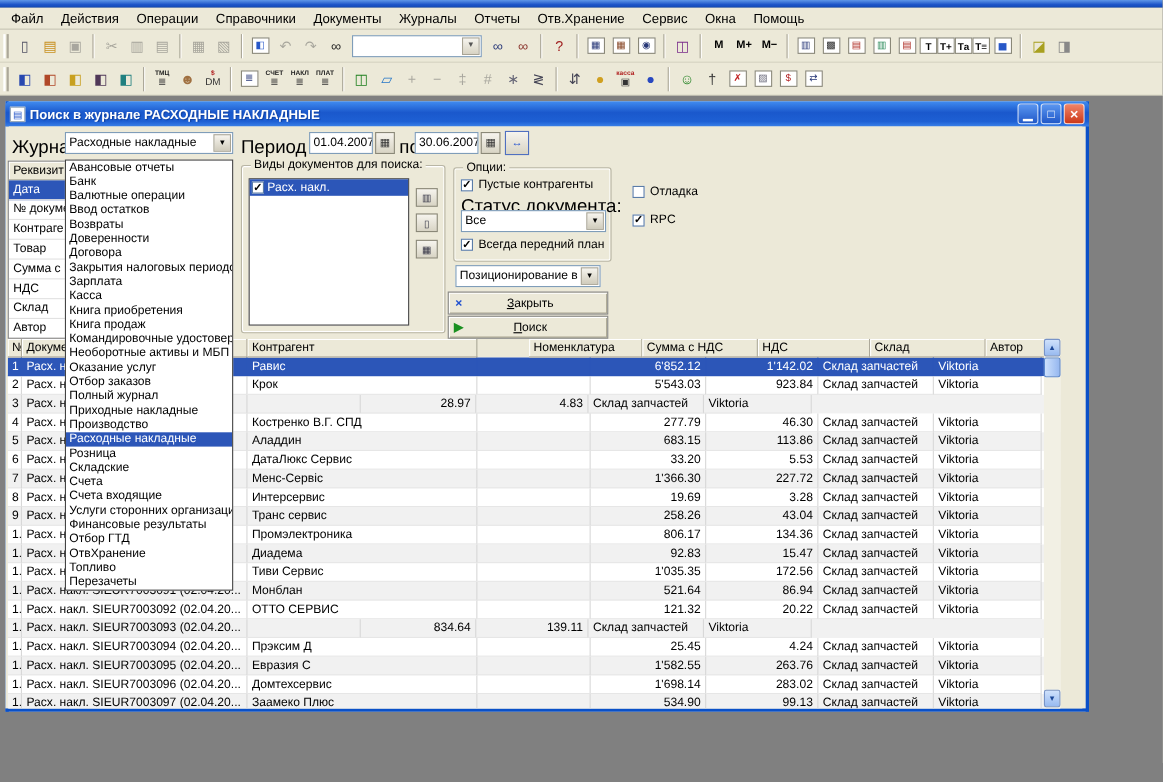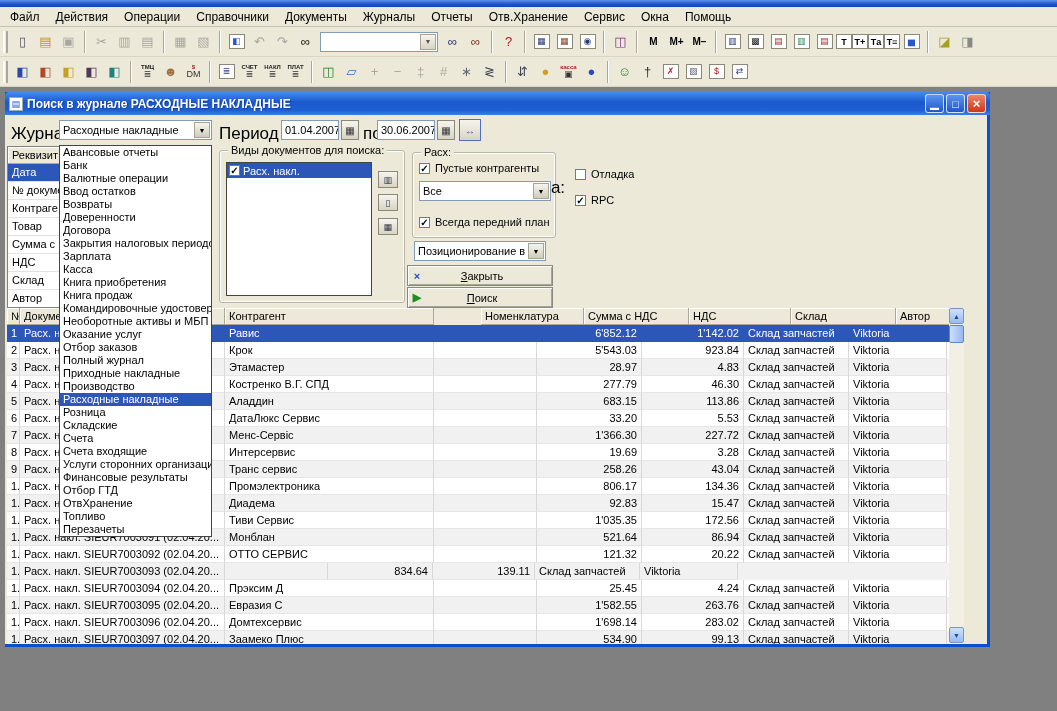--- a/index.html
+++ b/index.html
@@ -394,27 +394,27 @@
           <span class="checkbox">✓</span>
           <span>Расх. накл.</span>
         </div>
       </div>
       <div class="mini-btn" style="top:20px">▥</div>
       <div class="mini-btn" style="top:43px">▯</div>
       <div class="mini-btn" style="top:67px">▦</div>
     </div>
 
     <div class="groupbox optbox">
-      <span class="gb-label">Расх:</span>
+      <span class="gb-label">Опции:</span>
       <div class="chk-line" style="left:6px;top:9px">
         <span class="checkbox">✓</span>
         <span>Пустые контрагенты</span>
       </div>
       <span class="lbl" style="left:6px;top:25px">Статус документа:</span>
-      <div class="input" style="left:6px;top:28px;width:132px;height:20px">
+      <div class="input" style="left:6px;top:38px;width:132px;height:20px">
         <span>Все</span>
         <span class="combo-arrow">▼</span>
       </div>
       <div class="chk-line" style="left:6px;top:63px">
         <span class="checkbox">✓</span>
         <span>Всегда передний план</span>
       </div>
     </div>
 
     <div class="input" style="left:409px;top:126px;width:132px;height:20px">
@@ -467,21 +467,20 @@
             <div class="td" style="width: 209px;">Крок</div>
             <div class="td" style="width: 103px;"></div>
             <div class="td num" style="width: 105px;">5'543.03</div>
             <div class="td num" style="width: 102px;">923.84</div>
             <div class="td" style="width: 105px;">Склад запчастей</div>
             <div class="td" style="width: 98px;">Viktoria</div>
           </div>
           <div class="tr">
             <div class="td" style="width: 13px;">3</div>
             <div class="td" style="width: 205px;">Расх. накл.</div>
-            <div class="td" style="width: 209px;">Этамастер</div>
             <div class="td" style="width: 103px;"></div>
             <div class="td num" style="width: 105px;">28.97</div>
             <div class="td num" style="width: 102px;">4.83</div>
             <div class="td" style="width: 105px;">Склад запчастей</div>
             <div class="td" style="width: 98px;">Viktoria</div>
           </div>
           <div class="tr">
             <div class="td" style="width: 13px;">4</div>
             <div class="td" style="width: 205px;">Расх. накл.</div>
             <div class="td" style="width: 209px;">Костренко В.Г. СПД</div>

